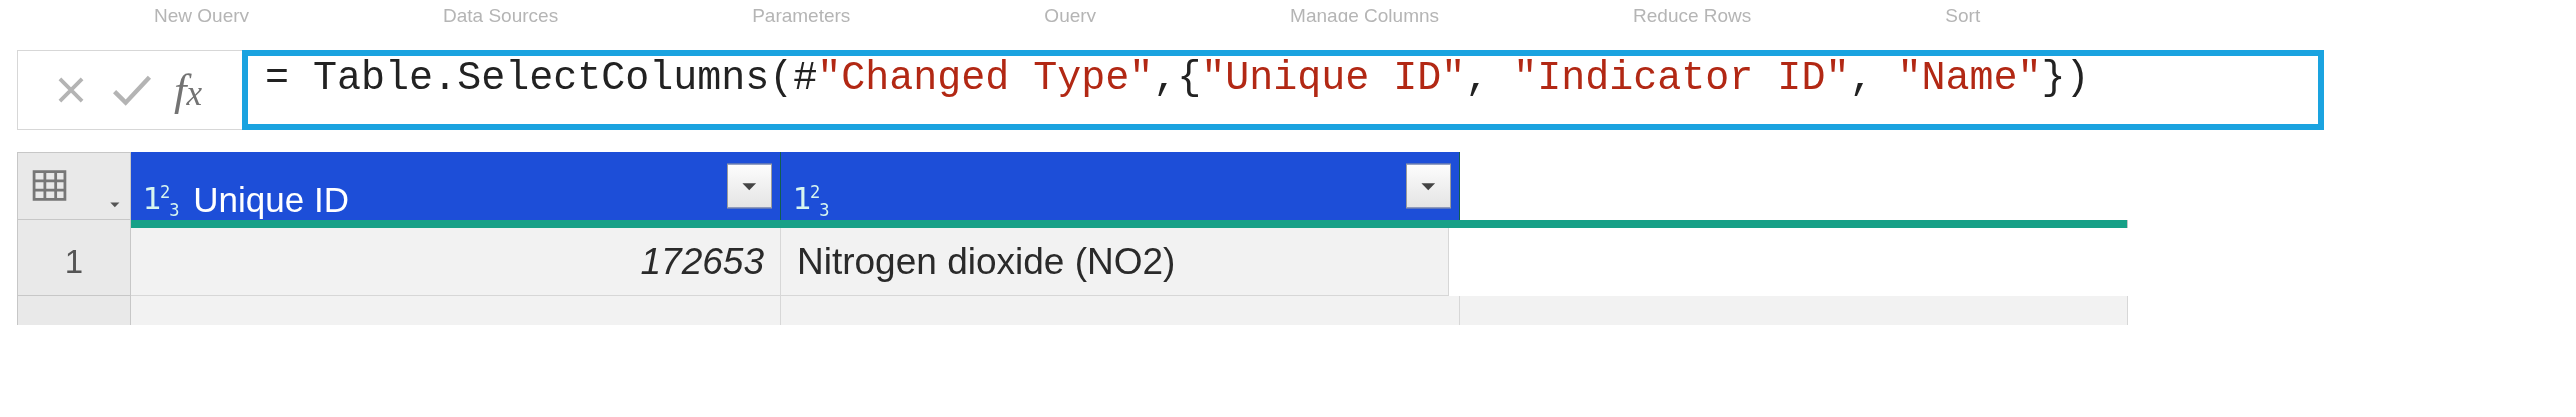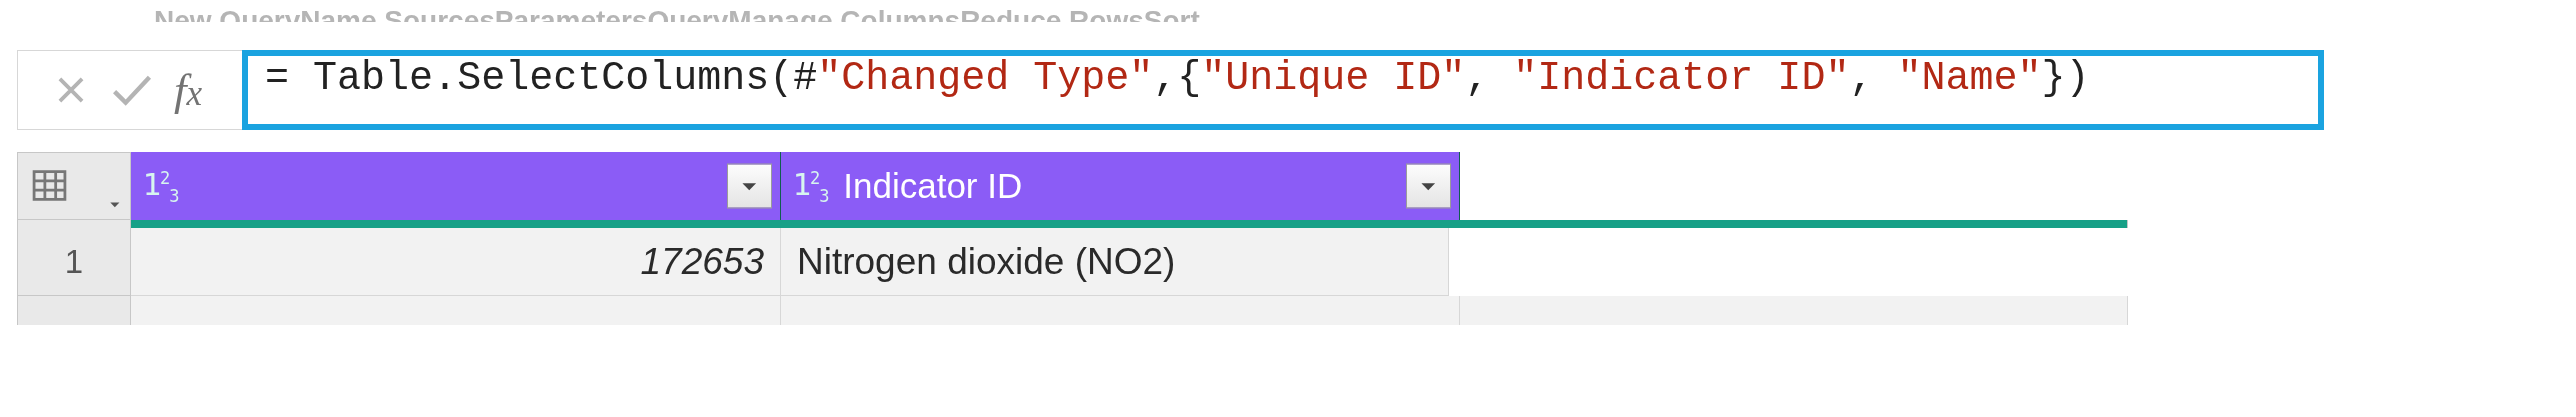--- a/index.html
+++ b/index.html
@@ -10,27 +10,27 @@
       height: 418px;
       overflow: hidden;
       padding: 10.3px 17px 0 17px;
     }
     
     .ribbon-ghost {
       height: 17px;
       position: relative;
       top: -5.7px;
       color: #b5b5b5;
-      font-size: 28px;
-      display: flex;
+      font-size: 19px;
+      display: flex;
+      gap: 194px;
       padding-left: 137px;
       font-family: "Segoe UI", sans-serif;
       white-space: nowrap;
       overflow: hidden;
-      font-weight: bold;
     }
 
     
     .formula-row {
       display: flex;
       align-items: stretch;
       margin-top: 23px;
       height: 80px;
     }
     .formula-btns {
@@ -84,25 +84,25 @@
       align-items: center;
       justify-content: flex-start;
       padding-left: 12.6px;
       position: relative;
     }
     .table-icon {
       color: #777;
     }
     .rownum-head .chev { position:absolute; right:8px; bottom:5.7px; color:#555; }
     .col-head {
-      background: #8b5cf6;
+      background: #1d4ed8;
       color: #fff;
       border-right: 1.1px solid #115e50;
       display: flex;
-      align-items: center;
+      align-items: flex-end;
       padding: 0 11.4px 0 11.4px;
       font-size: 35px;
       position: relative;
       min-width: 0;
     }
     .col-unique { width: 650px; }
     .col-indicator { width: 679px; }
     .col-name {
       width: 668px;
       border-right: 1.1px solid #c7c7c7;
@@ -177,21 +177,21 @@
       overflow: hidden;
       align-items: flex-start;
     }
     .grid-row.cut .cell, .grid-row.cut .rownum { height: 68px; border-bottom: none; }
   </style>
 </head>
 <body>
 
 <div class="ribbon-ghost">
   <span>New Query</span>
-  <span>Name Sources</span>
+  <span>Data Sources</span>
   <span>Parameters</span>
   <span>Query</span>
   <span>Manage Columns</span>
   <span>Reduce Rows</span>
   <span>Sort</span>
 </div>
 
 <div class="formula-row">
   <div class="formula-btns">
     <span class="fb-icon">
@@ -220,30 +220,30 @@
       </span>
       <span class="chev">
         <svg width="13.7" height="13.7" viewBox="0 0 24 24" fill="currentColor">
             <path d="M4 8 L12 16 L20 8 Z"></path>
           </svg>
       </span>
     </div>
 
     <div class="col-head col-unique">
       <span class="typeicon">1<sup>2</sup><sub>3</sub></span>
+      <span>Unique ID</span>
       <span class="filter-btn">
         <svg width="20.5" height="20.5" viewBox="0 0 24 24" fill="currentColor">
             <path d="M4 8 L12 16 L20 8 Z"></path>
           </svg>
       </span>
     </div>
 
     <div class="col-head col-indicator">
       <span class="typeicon">1<sup>2</sup><sub>3</sub></span>
-      <span>Indicator ID</span>
       <span class="filter-btn">
         <svg width="20.5" height="20.5" viewBox="0 0 24 24" fill="currentColor">
             <path d="M4 8 L12 16 L20 8 Z"></path>
           </svg>
       </span>
     </div>
 
   </div>
 
   <div class="accent-strip">

